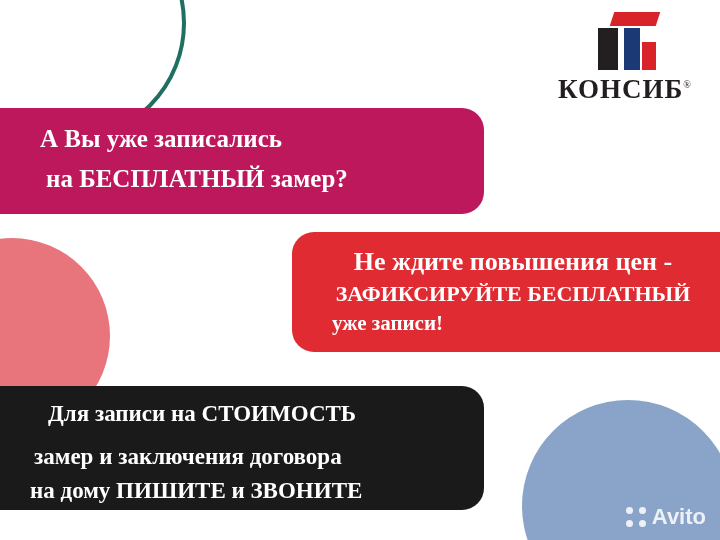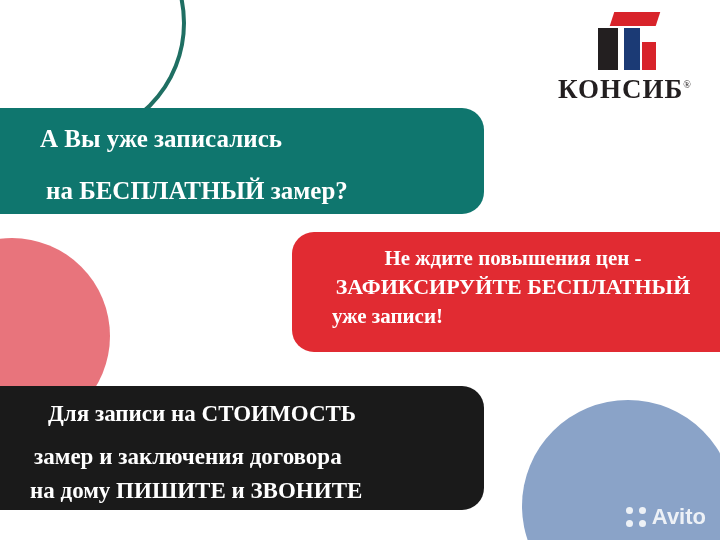--- a/index.html
+++ b/index.html
@@ -113,21 +113,21 @@
     position: absolute;
     color: #ffffff;
     font-weight: bold;
     line-height: 1.35;
   }
   .banner-blue {
     left: 0;
     top: 108px;
     width: 484px;
     height: 106px;
-    background: #0f766e;
+    background: #be185d;
     border-top-right-radius: 22px;
     border-bottom-right-radius: 22px;
     padding: 14px 26px 14px 36px;
     box-sizing: border-box;
     font-size: 25px;
   }
   .banner-red {
     left: 292px;
     top: 232px;
     width: 428px;
@@ -150,22 +150,22 @@
     border-bottom-right-radius: 22px;
     padding: 12px 20px 12px 30px;
     box-sizing: border-box;
     font-size: 23px;
   }
   .line {
     display: block;
     white-space: nowrap;
   }
   .banner-blue .line.l1 { padding-left: 4px; }
-  .banner-blue .line.l2 { padding-left: 10px; margin-top: 18px; }
-  .banner-red .line.l1 { font-size: 21px; }
+  .banner-blue .line.l2 { padding-left: 10px; margin-top: 6px; }
+  .banner-red .line.l1 { font-size: 26px; }
   .banner-red .line.l2 { font-size: 22px; }
   .banner-red .line.l3 { font-size: 21px; text-align: left; padding-left: 6px; }
   .banner-black .line.l1 { padding-left: 18px; }
   .banner-black .line.l2 { padding-left: 4px; margin-top: 12px; }
   .banner-black .line.l3 { padding-left: 0px; margin-top: 3px; }
 
   
   .watermark {
     position: absolute;
     right: 14px;

